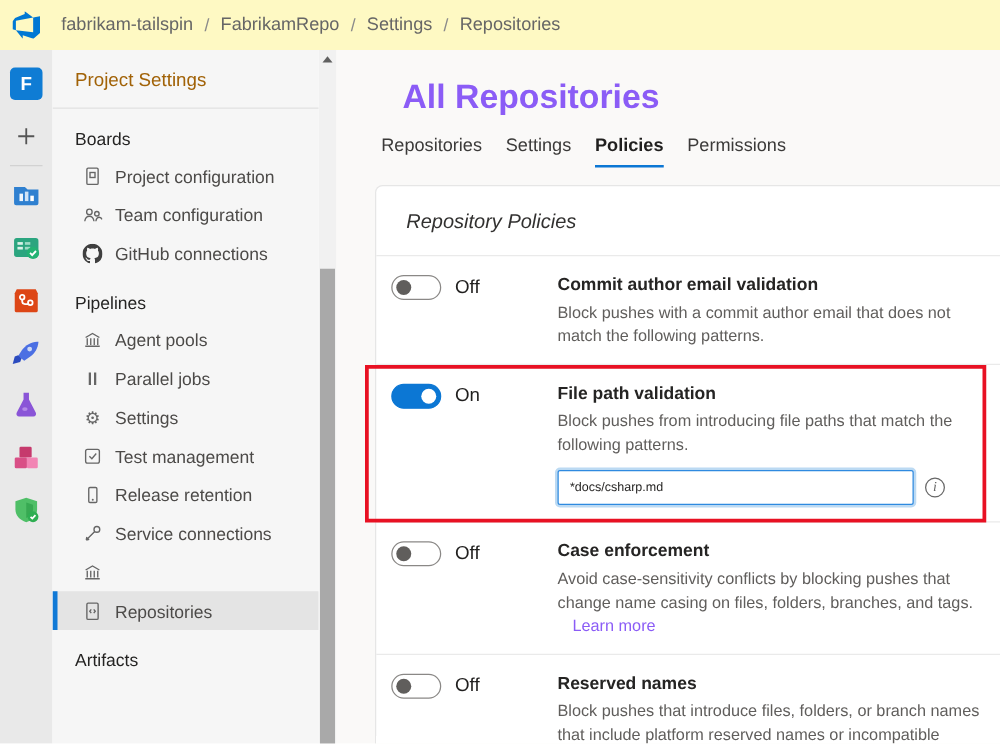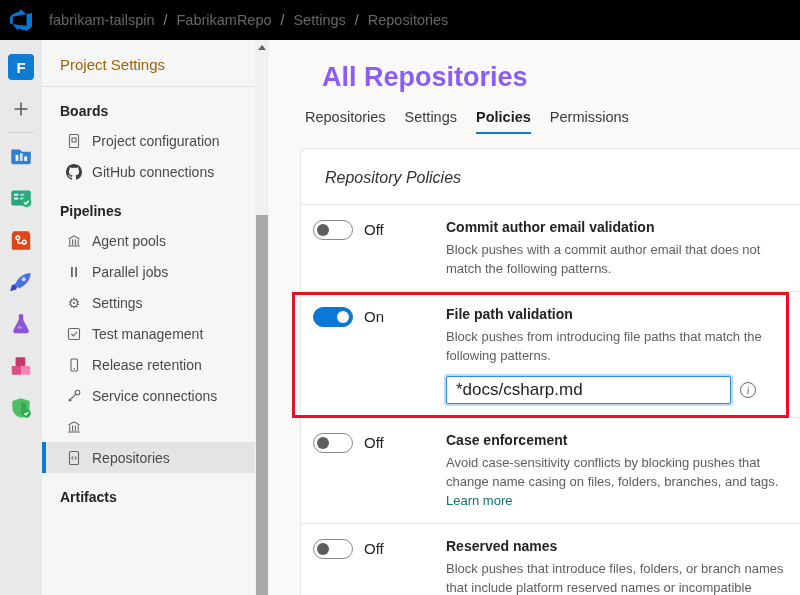--- a/index.html
+++ b/index.html
@@ -1,39 +1,39 @@
 <!DOCTYPE html>
 <html><head>
 <meta charset="utf-8">
 <style>
   * { margin:0; padding:0; box-sizing:border-box; }
   html,body { background:#fff; }
   .page { position:relative; width:800px; height:595px; overflow:hidden;
           font-family:"Liberation Sans", sans-serif; background:#fff; color:#201f1e; }
 
   
-  .topbar { height:40px; display:flex; align-items:center; padding-left:10px; background:#000000; }
+  .topbar { height:40px; display:flex; align-items:center; padding-left:10px; background:#fef9c3; }
   .logo { width:22px; height:22px; flex:none; margin-right:17px; }
   .crumb { font-size:14.5px; color:#666; cursor:pointer; }
   .sep { color:#8a8a8a; margin:0 9px; font-size:14px; }
 
   
   .body { display:flex; height:555px; }
 
   .rail { width:42px; background:#e9e9e9; display:flex; flex-direction:column;
           align-items:center; padding-top:14px; gap:16px; flex:none; }
   .rail .proj { width:26px; height:26px; border-radius:4px; background:#0f7cd4; color:#fff;
           font-size:15px; font-weight:700; display:flex; align-items:center; justify-content:center; cursor:pointer; }
   .rail .ricon { width:26px; height:26px; display:flex; align-items:center; justify-content:center; cursor:pointer; }
   .rail .rdiv { width:26px; border-top:1px solid #d2d2d2; margin:-6px 0; }
 
   .sidebar { width:213px; background:#f6f6f6; flex:none; overflow:hidden; }
   .sb-title { font-size:15px; font-weight:400; color:#a16207; padding:16px 0 13px 18px;
               border-bottom:1px solid #e1e1e1; }
-  .sb-section { font-size:14px; font-weight:700; color:#252423; padding:16px 0 6px 18px; }
+  .sb-section { font-size:14px; font-weight:400; color:#252423; padding:16px 0 6px 18px; }
   .sb-item { position:relative; height:31px; display:flex; align-items:center; gap:10px;
              padding-left:24px; font-size:14px; color:#4c4a48; cursor:pointer; }
   .sb-item .sicon { width:16px; height:16px; flex:none; display:flex; align-items:center;
              justify-content:center; color:#666; font-size:14px; line-height:16px; }
   .sb-item.selected { background:#e4e4e4; height:31px; }
   .sb-item.selected::before { content:""; position:absolute; left:0; top:0; bottom:0;
              width:4px; background:#1079d6; }
 
   .sb-scroll { width:14px; background:#f1f1f1; position:relative; flex:none; }
   .sb-scroll .up { position:absolute; top:5px; left:3px; width:0; height:0;
@@ -62,25 +62,25 @@
   .toggle.off .knob { position:absolute; left:3px; top:3px; width:12px; height:12px;
           border-radius:50%; background:#605e5c; }
   .toggle.on { background:#0c77d4; border:1px solid #0c77d4; }
   .toggle.on .knob { position:absolute; right:3px; top:3px; width:12px; height:12px;
           border-radius:50%; background:#fff; }
   .state-label { margin-left:11px; font-size:15px; color:#201f1e; padding-top:1px; }
 
   .text-col { flex:1; }
   .policy-name { font-size:14px; font-weight:700; color:#252423; margin-bottom:5px; }
   .policy-desc { font-size:13px; color:#605e5c; line-height:19px; max-width:345px; }
-  .learn-link { color:#0f766e; cursor:pointer; text-decoration:none; }
+  .learn-link { color:#8b5cf6; cursor:pointer; text-decoration:none;margin-left:12px; }
 
   .pattern-wrap { margin-top:11px; display:flex; align-items:center; gap:9px; }
   .pattern-input { width:285px; height:28px; border:1px solid #2f8ae0; border-radius:2px;
-          box-shadow:0 0 0 2px #bcdaf3; padding:2px 9px; font-size:17px; color:#201f1e;
+          box-shadow:0 0 0 2px #bcdaf3; padding:2px 9px; font-size:10px; color:#201f1e;
           font-family:"Liberation Sans", sans-serif; outline:none; background:#fff; }
   .info-icon { width:16px; height:16px; border:1px solid #666; border-radius:50%; flex:none;
           display:flex; align-items:center; justify-content:center; color:#666; cursor:pointer;
           font-size:11px; font-family:"Liberation Serif", serif; font-style:italic; }
   .info-icon::after { content:"i"; }
 
   
   .highlight-box { position:absolute; left:292px; top:292px; width:497px; height:126px;
           border:3px solid #e81123; pointer-events:none; z-index:20; }
 
@@ -181,20 +181,31 @@
         <span class="sicon">
           <svg viewBox="0 0 16 16" width="16" height="16" fill="none" stroke="#666" stroke-width="1.1">
               <rect x="3.5" y="1.5" width="9" height="13" rx="1"></rect>
               <rect x="6" y="5" width="4" height="4"></rect>
             </svg>
         </span>
         <span>Project configuration</span>
       </div>
       <div class="sb-item">
         <span class="sicon">
+          <svg viewBox="0 0 16 16" width="16" height="16" fill="none" stroke="#666" stroke-width="1.1">
+              <circle cx="5.5" cy="5.5" r="2.2"></circle>
+              <path d="M1.8 13c.4-2.6 1.9-4 3.7-4s3.3 1.4 3.7 4"></path>
+              <circle cx="11.5" cy="7" r="1.8"></circle>
+              <path d="M10.7 13c.3-2 1.3-3.2 2.7-3.2 1 0 1.8.6 2.3 1.7"></path>
+            </svg>
+        </span>
+        <span>Team configuration</span>
+      </div>
+      <div class="sb-item">
+        <span class="sicon">
           <svg viewBox="0 0 16 16" width="16" height="16" fill="#3f3f3f">
               <path d="M8 0C3.58 0 0 3.58 0 8c0 3.54 2.29 6.53 5.47 7.59.4.07.55-.17.55-.38 0-.19-.01-.82-.01-1.49-2.01.37-2.53-.49-2.69-.94-.09-.23-.48-.94-.82-1.13-.28-.15-.68-.52-.01-.53.63-.01 1.08.58 1.23.82.72 1.21 1.87.87 2.33.66.07-.52.28-.87.51-1.07-1.78-.2-3.64-.89-3.64-3.95 0-.87.31-1.59.82-2.15-.08-.2-.36-1.02.08-2.12 0 0 .67-.21 2.2.82.64-.18 1.32-.27 2-.27.68 0 1.36.09 2 .27 1.53-1.04 2.2-.82 2.2-.82.44 1.1.16 1.92.08 2.12.51.56.82 1.27.82 2.15 0 3.07-1.87 3.75-3.65 3.95.29.25.54.73.54 1.48 0 1.07-.01 1.93-.01 2.2 0 .21.15.46.55.38A8.01 8.01 0 0 0 16 8c0-4.42-3.58-8-8-8z"></path>
             </svg>
         </span>
         <span>GitHub connections</span>
       </div>
 
       <div class="sb-section">Pipelines</div>
       <div class="sb-item">
         <span class="sicon">

